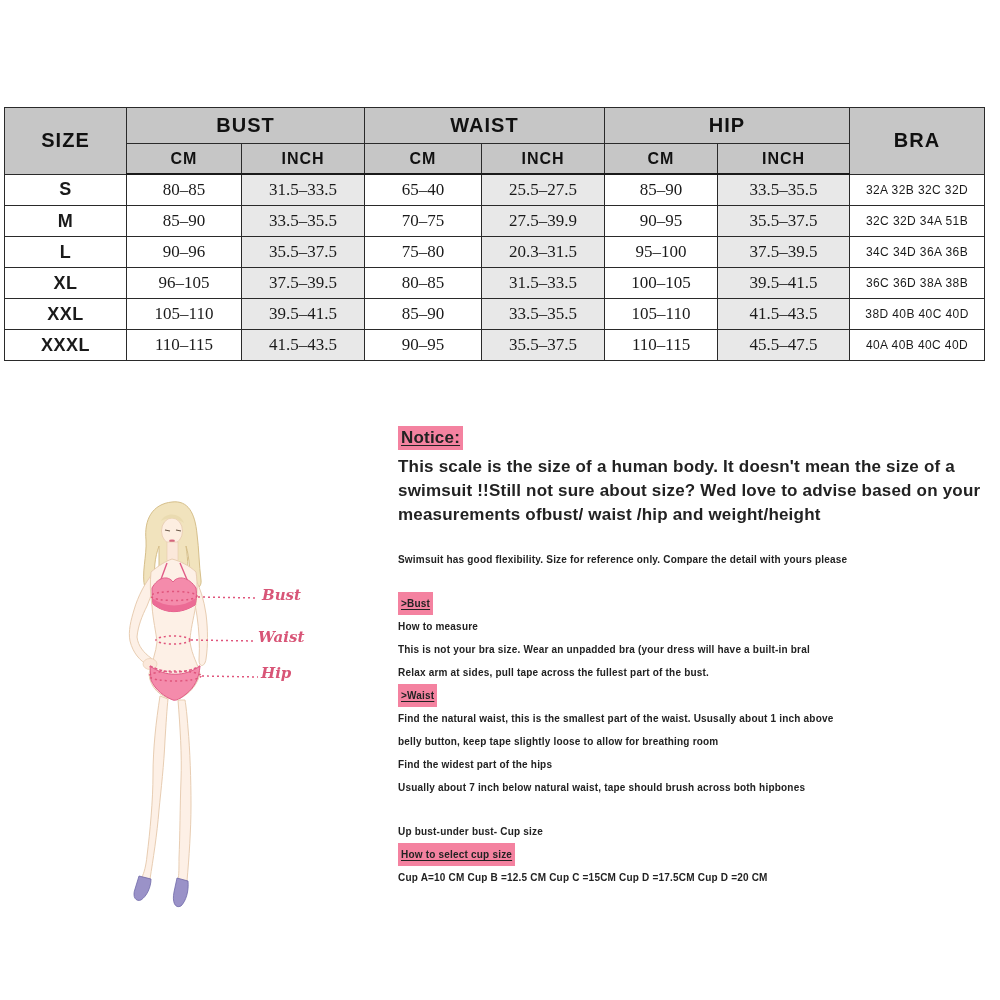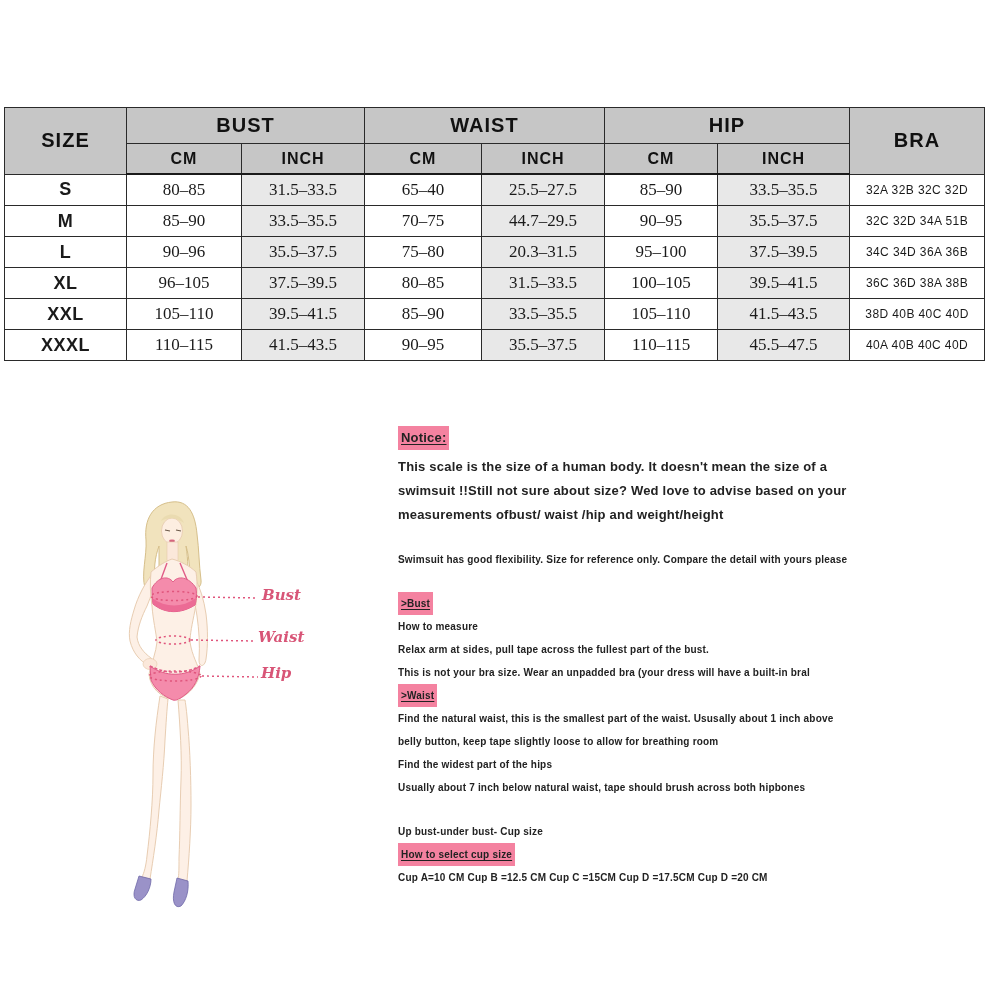--- a/index.html
+++ b/index.html
@@ -29,21 +29,21 @@
   td.size-cell{font-weight:700;font-size:18px;letter-spacing:.5px;background:#fff;}
   td.num{font-family:"Liberation Serif",serif;font-size:17px;background:#fff;}
   td.inch{background:#e8e8e8;}
   td.bra-cell{font-size:12px;letter-spacing:.4px;font-weight:500;background:#fff;}
 
   
   .textcol{
     position:absolute;left:398px;top:426px;width:592px;
     font-weight:700;color:#222;
   }
-  .t-big{font-size:13px;line-height:24px;letter-spacing:.2px;}
+  .t-big{font-size:17px;line-height:24px;letter-spacing:.2px;}
   .t-med{font-size:10px;line-height:23px;letter-spacing:.2px;}
   .t-gap{height:21px;}
   .hl{
     background:#f482a0;display:inline-block;padding:0 3px;
     text-decoration:underline;text-underline-offset:2px;
   }
   .title-line{margin-bottom:5px;}
 
   
   .figure-wrap{position:absolute;left:100px;top:495px;width:215px;height:420px;}
@@ -94,21 +94,21 @@
     <td class="num inch">25.5–27.5</td>
     <td class="num">85–90</td>
     <td class="num inch">33.5–35.5</td>
     <td class="bra-cell">32A 32B 32C 32D</td>
   </tr>
   <tr>
     <td class="size-cell">M</td>
     <td class="num">85–90</td>
     <td class="num inch">33.5–35.5</td>
     <td class="num">70–75</td>
-    <td class="num inch">44.7–29.5</td>
+    <td class="num inch">27.5–39.9</td>
     <td class="num">90–95</td>
     <td class="num inch">35.5–37.5</td>
     <td class="bra-cell">32C 32D 34A 51B</td>
   </tr>
   <tr>
     <td class="size-cell">L</td>
     <td class="num">90–96</td>
     <td class="num inch">35.5–37.5</td>
     <td class="num">75–80</td>
     <td class="num inch">20.3–31.5</td>
@@ -205,22 +205,22 @@
   <div class="t-big">measurements ofbust/ waist /hip and weight/height</div>
 
   <div class="t-gap"></div>
   <div class="t-med">Swimsuit has good flexibility. Size for reference only. Compare the detail with yours please</div>
 
   <div class="t-gap"></div>
   <div class="t-med">
     <span class="hl">&gt;Bust</span>
   </div>
   <div class="t-med">How to measure</div>
+  <div class="t-med">This is not your bra size. Wear an unpadded bra (your dress will have a built-in bral</div>
   <div class="t-med">Relax arm at sides, pull tape across the fullest part of the bust.</div>
-  <div class="t-med">This is not your bra size. Wear an unpadded bra (your dress will have a built-in bral</div>
   <div class="t-med">
     <span class="hl">&gt;Waist</span>
   </div>
   <div class="t-med">Find the natural waist, this is the smallest part of the waist. Ususally about 1 inch above</div>
   <div class="t-med">belly button, keep tape slightly loose to allow for breathing room</div>
   <div class="t-med">Find the widest part of the hips</div>
   <div class="t-med">Usually about 7 inch below natural waist, tape should brush across both hipbones</div>
 
   <div class="t-gap"></div>
   <div class="t-med">Up bust-under bust- Cup size</div>

